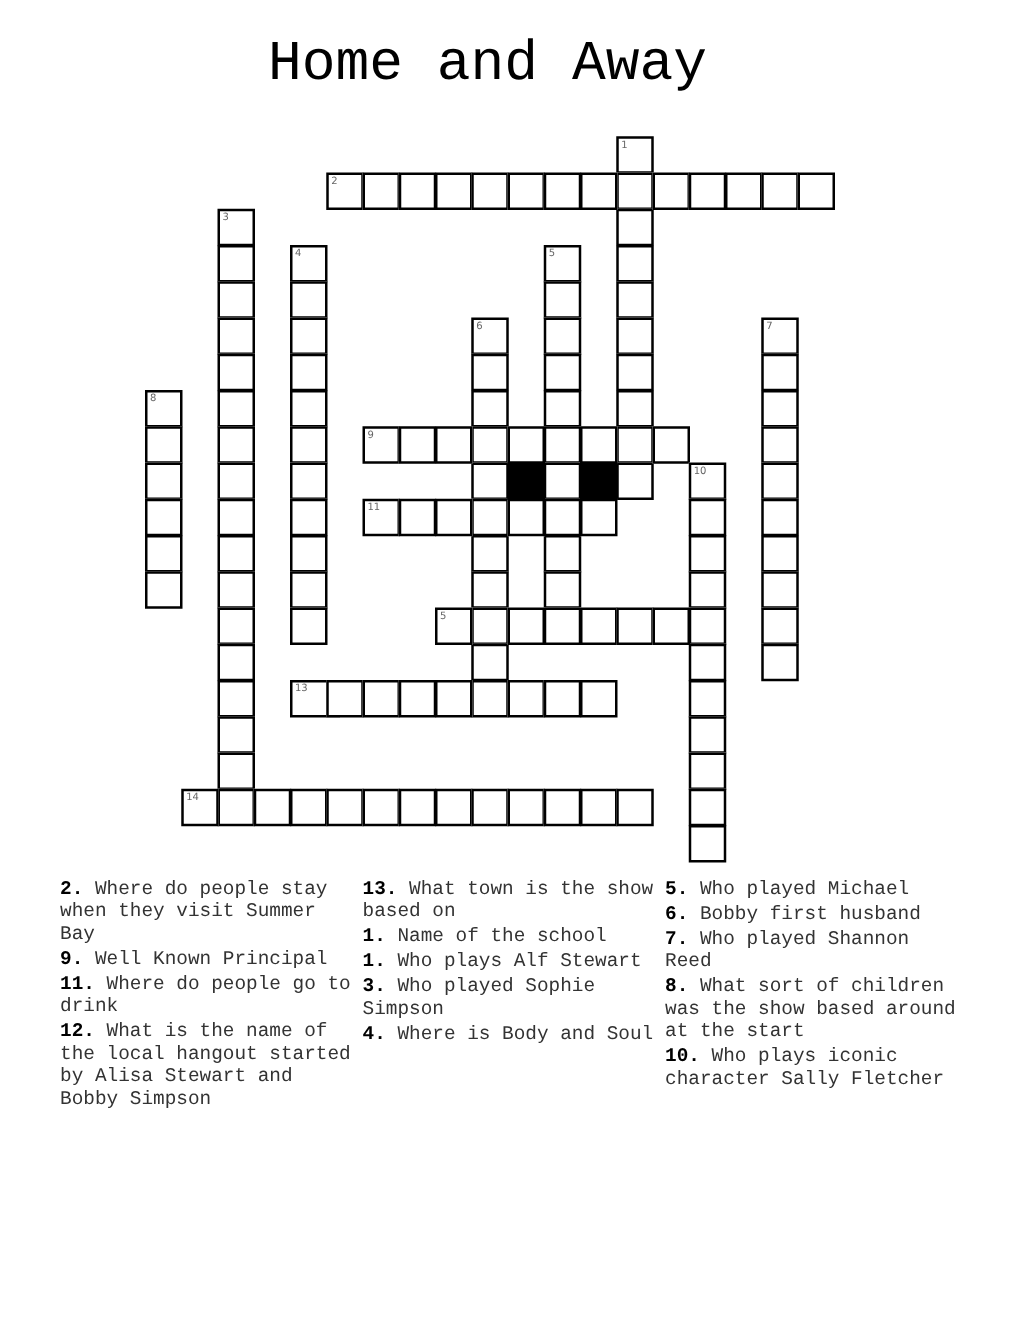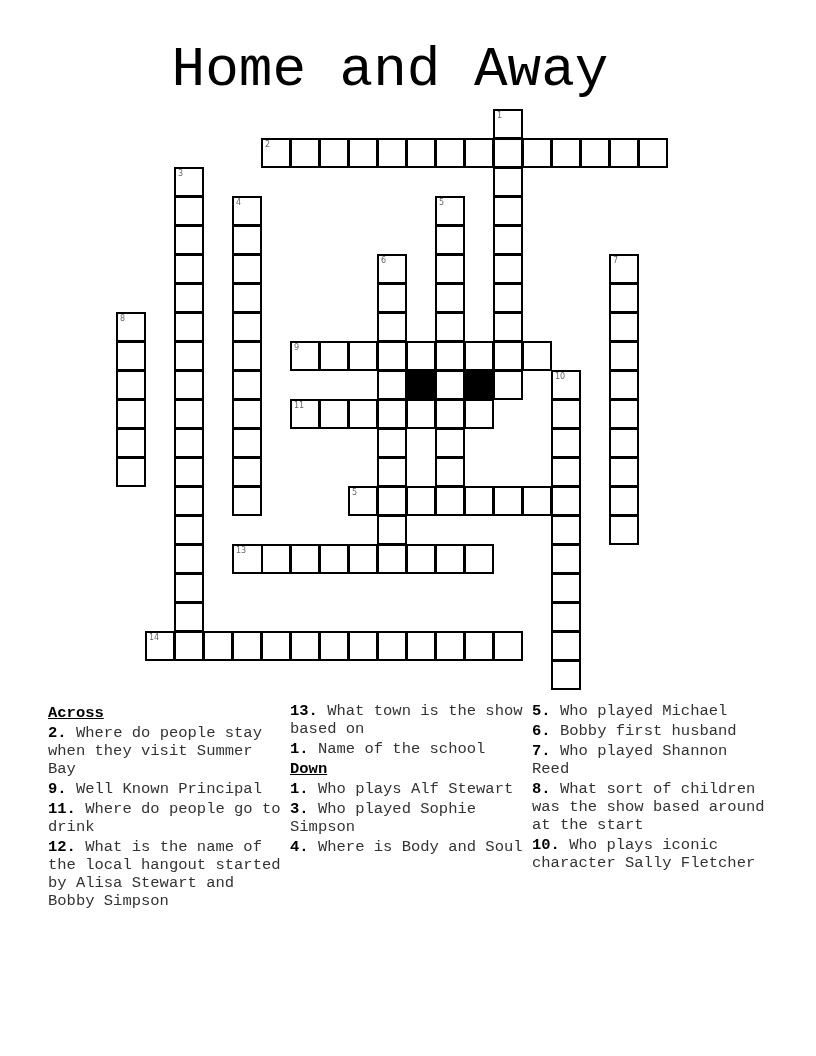--- a/index.html
+++ b/index.html
@@ -1,17 +1,17 @@
 <!DOCTYPE html>
 <html><head>
 <meta charset="utf-8">
 <style>
   html, body { margin:0; padding:0; background:#ffffff; }
   body { width:816px; height:1056px; position:relative; overflow:hidden; font-family:"Liberation Mono","DejaVu Sans Mono",monospace; color:#000; }
-  .title { position:absolute; left:0; top:42px; width:780px; text-align:center; font-size:56px; line-height:56px; font-family:"Liberation Mono", monospace; color:#000; }
+  .title { position:absolute; left:0; top:24px; width:780px; text-align:center; font-size:45px; line-height:56px; font-family:"Liberation Mono", monospace; color:#000; }
   .grid { position:absolute; left:0; top:0; width:816px; height:700px; }
   .cell { position:absolute; width:29px; height:29px; box-sizing:border-box; border:2px solid #000; background:#fff; margin-left:-1px; margin-top:-1px; }
   .cell.black { background:#000; }
   .cell .num { position:absolute; left:2px; top:0px; font-family:"DejaVu Sans", sans-serif; font-size:8px; line-height:10px; color:#666; }
   .col { position:absolute; top:702px; width:235px; font-size:15.5px; line-height:18px; color:#333; font-family:"Liberation Mono", monospace; }
   .col1 { left:48px; } .col2 { left:290px; } .col3 { left:532px; }
   .heading { font-weight:bold; text-decoration:underline; color:#000; margin-bottom:2px; margin-top:2px; }
   .clue { margin-bottom:2px; }
   .clue b { color:#000; }
 </style>
@@ -183,31 +183,29 @@
     <div class="cell" style="left: 378px; top: 632px; width: 30px; height: 30px;"></div>
     <div class="cell" style="left: 407px; top: 632px; width: 30px; height: 30px;"></div>
     <div class="cell" style="left: 436px; top: 632px; width: 30px; height: 30px;"></div>
     <div class="cell" style="left: 465px; top: 632px; width: 30px; height: 30px;"></div>
     <div class="cell" style="left: 494px; top: 632px; width: 30px; height: 30px;"></div>
     <div class="cell black" style="left: 407px; top: 371px; width: 30px; height: 30px;"></div>
     <div class="cell black" style="left: 465px; top: 371px; width: 30px; height: 30px;"></div>
   </div>
 
 <div class="col col1">
-  <div class="heading">Across</div>
   <div class="clue"><b>2.</b> <span>Where do people stay when they visit Summer Bay</span></div>
   <div class="clue"><b>9.</b> <span>Well Known Principal</span></div>
   <div class="clue"><b>11.</b> <span>Where do people go to drink</span></div>
   <div class="clue"><b>12.</b> <span>What is the name of the local hangout started by Alisa Stewart and Bobby Simpson</span></div>
 </div>
 
 <div class="col col2">
   <div class="clue"><b>13.</b> <span>What town is the show based on</span></div>
   <div class="clue"><b>1.</b> <span>Name of the school</span></div>
-  <div class="heading">Down</div>
   <div class="clue"><b>1.</b> <span>Who plays Alf Stewart</span></div>
   <div class="clue"><b>3.</b> <span>Who played Sophie Simpson</span></div>
   <div class="clue"><b>4.</b> <span>Where is Body and Soul</span></div>
 </div>
 
 <div class="col col3">
   <div class="clue"><b>5.</b> <span>Who played Michael</span></div>
   <div class="clue"><b>6.</b> <span>Bobby first husband</span></div>
   <div class="clue"><b>7.</b> <span>Who played Shannon Reed</span></div>
   <div class="clue"><b>8.</b> <span>What sort of children was the show based around at the start</span></div>

